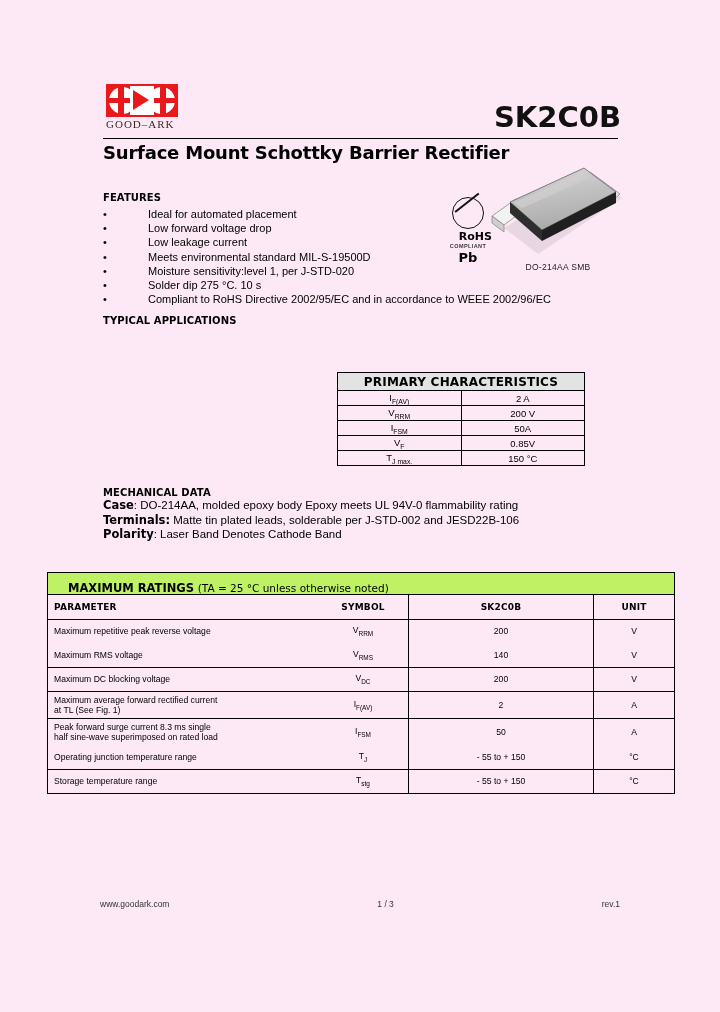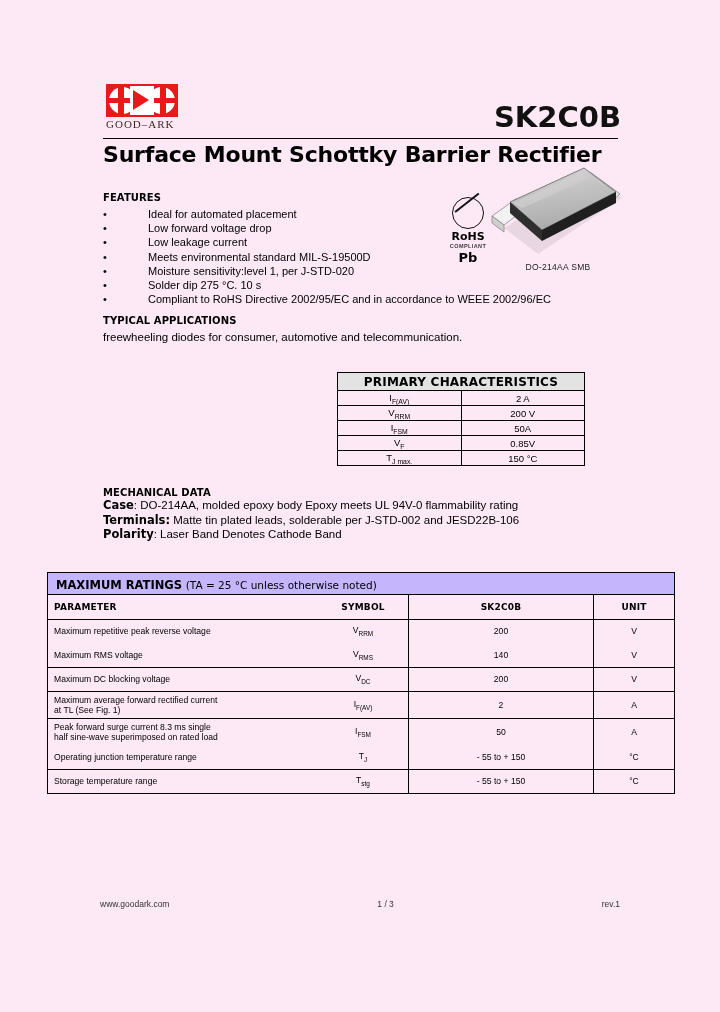--- a/index.html
+++ b/index.html
@@ -124,21 +124,21 @@
     left: 103px;
     top: 138px;
     width: 515px;
     height: 0;
     border-top: 1px solid #000;
   }
   .doc-title {
     position: absolute;
     left: 103px;
     top: 142px;
-    font-size: 22px;
+    font-size: 18px;
     font-weight: bold;
     font-family: "DejaVu Sans", sans-serif;
     letter-spacing: -0.2px;
   }
 
   
   .sec-head {
     font-size: 10px;
     font-weight: bold;
     font-family: "DejaVu Sans", sans-serif;
@@ -200,20 +200,21 @@
     height: 1.6px;
     background: #111;
     transform: rotate(-38deg);
     transform-origin: left center;
   }
   .rohs-label {
     font-size: 11px;
     font-weight: bold;
     font-family: "DejaVu Sans", sans-serif;
     margin-top: 1px;
+    text-align: right;
   }
   .rohs-sub {
     font-size: 5.5px;
     font-weight: bold;
     letter-spacing: 0.4px;
     color: #3a3a3a;
   }
 
   .package {
     position: absolute;
@@ -288,25 +289,25 @@
 
   
   .max-wrap {
     position: absolute;
     left: 47px;
     top: 572px;
     width: 626px;
     border: 1.5px solid #000;
   }
   .max-banner {
-    background: #c4b5fd;
+    background: #bef264;
     border-bottom: 1.5px solid #000;
     height: 21px;
-    line-height: 24px;
-    padding-left: 8px;
+    line-height: 30px;
+    padding-left: 20px;
     font-size: 11.5px;
     font-family: "DejaVu Sans", sans-serif;
   }
   .max-banner b { font-weight: bold; }
   .max-banner .note { font-weight: normal; font-size: 10.5px; }
   .max-table {
     width: 100%;
     border-collapse: collapse;
     table-layout: fixed;
   }
@@ -441,21 +442,20 @@
     <polygon points="62,72 136,34 136,45 62,83" fill="#1f1f1f"></polygon>
 
     <polygon points="34,45 102,14 110,20 42,50" fill="url(#shg)"></polygon>
   </svg>
 </div>
 <div class="pkg-caption">DO-214AA    SMB</div>
 
 <div class="applications">
   <div class="sec-head">TYPICAL APPLICATIONS</div>
   <div class="app-body">
-    <div>freewheeling diodes for consumer, automotive and telecommunication.</div>
   </div>
 </div>
 
 <table class="prim-table">
   <thead>
     <tr>
       <th class="prim-title" colspan="2">PRIMARY CHARACTERISTICS</th>
     </tr>
   </thead>
   <tbody id="prim-body">

